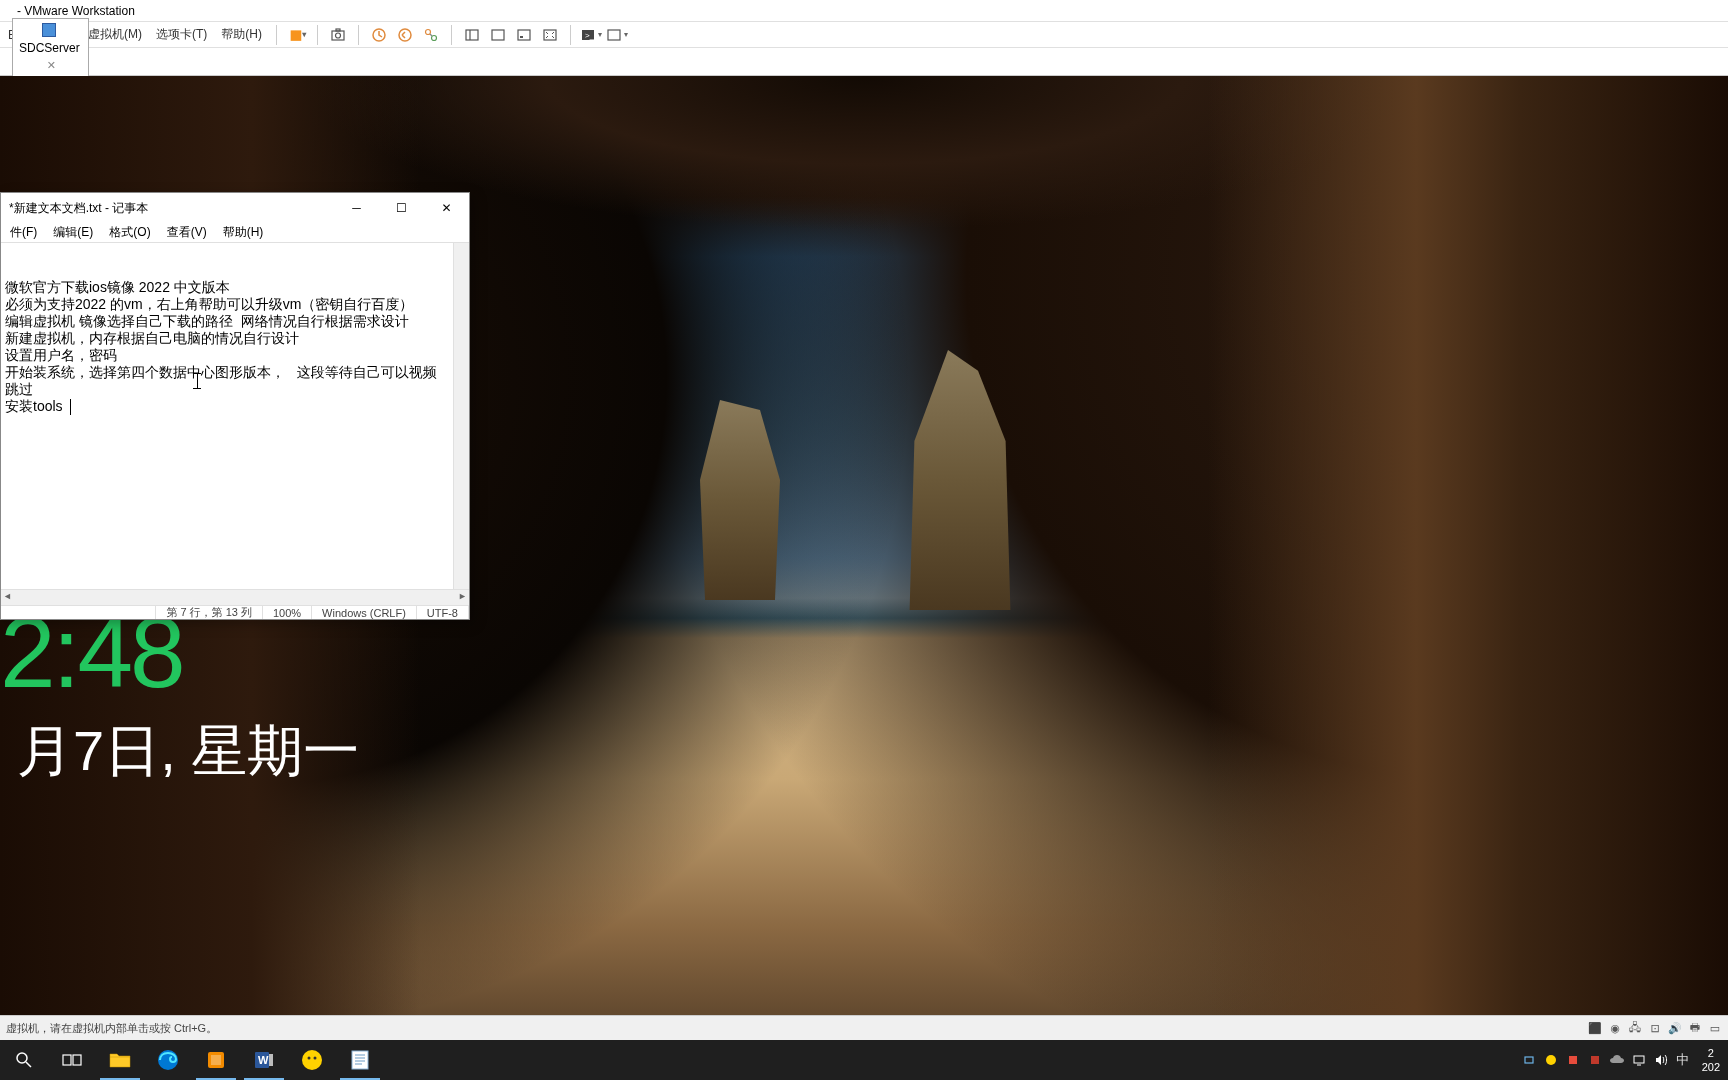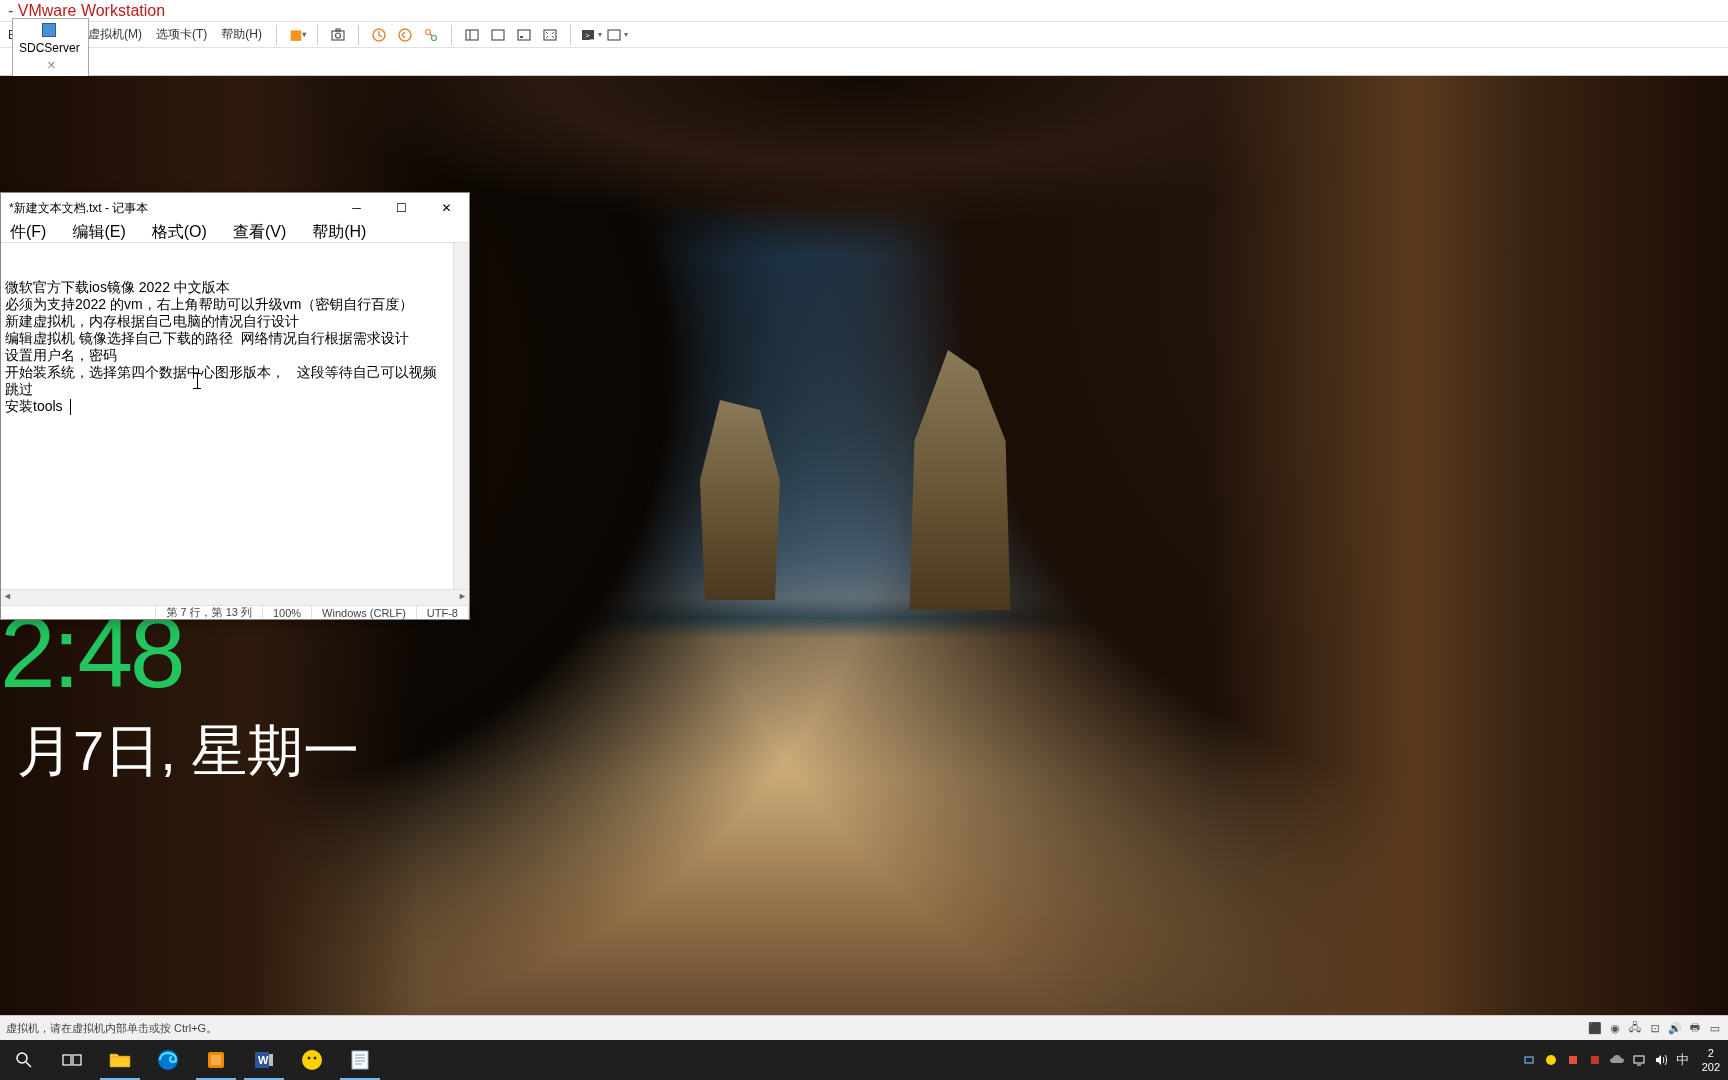--- a/index.html
+++ b/index.html
@@ -1,19 +1,19 @@
 <!DOCTYPE html>
 <html><head>
 <meta charset="utf-8">
 <style>
 * { margin:0; padding:0; box-sizing:border-box; font-family:"Microsoft YaHei","Segoe UI",sans-serif; }
 body { width:1728px; height:1080px; overflow:hidden; background:#fff; position:relative; }
 
 
-.vm-title { height:22px; display:flex; align-items:center; padding-left:8px; font-size:16px; color:#b91c1c; border-bottom:1px solid #e0e0e0; }
+.vm-title { height:22px; display:flex; align-items:center; padding-left:17px; font-size:12px; color:#000000; border-bottom:1px solid #e0e0e0; }
 
 
 .vm-menu { height:26px; display:flex; align-items:center; padding-left:2px; font-size:12px; color:#333; border-bottom:1px solid #e0e0e0; gap:2px; }
 .vm-menu .mitem { padding:3px 6px; cursor:default; }
 .vm-menu .sep { width:1px; height:20px; background:#ccc; margin:0 6px; }
 .vm-menu .tbtn { width:24px; height:24px; display:flex; align-items:center; justify-content:center; cursor:default; font-size:13px; color:#444; }
 .vm-menu .pause { color:#f7941e; font-weight:bold; letter-spacing:-2px; }
 .vm-menu .dd::after { content:"▾"; font-size:8px; margin-left:2px; color:#666; }
 
 
@@ -45,21 +45,21 @@
   clip-path:polygon(40% 0%, 65% 8%, 88% 35%, 92% 100%, 8% 100%, 12% 35%); }
 
 .lock-time { position:absolute; left:0; bottom:370px; font-size:100px; font-weight:400; color:#22c55e; letter-spacing:-3px; }
 .lock-date { position:absolute; left:17px; bottom:290px; font-size:56px; font-weight:300; color:#fff; }
 
 
 .notepad { position:absolute; left:0; top:192px; width:470px; height:428px; background:#fff; border:1px solid #888; box-shadow:4px 4px 12px rgba(0,0,0,.3); display:flex; flex-direction:column; }
 .np-title { height:30px; display:flex; align-items:center; padding-left:8px; font-size:12px; background:#fff; }
 .np-title .txt { flex:1; }
 .np-title .wbtn { width:45px; height:28px; display:flex; align-items:center; justify-content:center; font-size:12px; cursor:default; }
-.np-menu { height:20px; display:flex; align-items:center; padding-left:4px; font-size:16px; border-bottom:1px solid #e0e0e0; gap:16px; }
+.np-menu { height:20px; display:flex; align-items:center; padding-left:4px; font-size:12px; border-bottom:1px solid #e0e0e0; gap:6px; }
 .np-menu span { padding:2px 5px; cursor:default; }
 .np-body { flex:1; position:relative; display:flex; }
 .np-text { flex:1; padding:2px 4px; font-size:14px; line-height:17px; white-space:pre-wrap; overflow:auto; font-family:"Microsoft YaHei",sans-serif; }
 .np-text .cursor { display:inline-block; width:1px; height:16px; background:#000; vertical-align:middle; animation:blink 1s step-end infinite; }
 .np-text .textcaret { position:absolute; left:196px; top:130px; width:1px; height:16px; }
 .np-text .textcaret::before { content:""; position:absolute; width:8px; height:1px; background:#000; top:0; left:-4px; }
 .np-text .textcaret::after { content:""; position:absolute; width:8px; height:1px; background:#000; bottom:0; left:-4px; }
 .np-text .textcaret-v { position:absolute; width:1px; height:16px; background:#000; left:0; top:0; }
 .np-scroll-v { width:16px; background:#f0f0f0; border-left:1px solid #e0e0e0; }
 .np-scroll-h { height:16px; background:#f0f0f0; border-top:1px solid #e0e0e0; position:relative; }
@@ -198,21 +198,21 @@
   </div>
   <div class="np-menu">
     <span>件(F)</span>
     <span>编辑(E)</span>
     <span>格式(O)</span>
     <span>查看(V)</span>
     <span>帮助(H)</span>
   </div>
   <div class="np-body">
     <div class="np-text" id="np-text">
-      <div>微软官方下载ios镜像 2022 中文版本</div><div>必须为支持2022 的vm，右上角帮助可以升级vm（密钥自行百度）</div><div>新建虚拟机，内存根据自己电脑的情况自行设计</div><div>编辑虚拟机 镜像选择自己下载的路径  网络情况自行根据需求设计</div><div>设置用户名，密码</div><div>开始装系统，选择第四个数据中心图形版本，   这段等待自己可以视频跳过</div><div>安装tools  <span class="cursor"></span></div><span class="textcaret"><span class="textcaret-v"></span></span>
+      <div>微软官方下载ios镜像 2022 中文版本</div><div>必须为支持2022 的vm，右上角帮助可以升级vm（密钥自行百度）</div><div>编辑虚拟机 镜像选择自己下载的路径  网络情况自行根据需求设计</div><div>新建虚拟机，内存根据自己电脑的情况自行设计</div><div>设置用户名，密码</div><div>开始装系统，选择第四个数据中心图形版本，   这段等待自己可以视频跳过</div><div>安装tools  <span class="cursor"></span></div><span class="textcaret"><span class="textcaret-v"></span></span>
     </div>
     <div class="np-scroll-v"></div>
   </div>
   <div class="np-scroll-h"></div>
   <div class="np-status">
     <div></div>
     <div>第 7 行，第 13 列</div>
     <div>100%</div>
     <div>Windows (CRLF)</div>
     <div>UTF-8</div>

